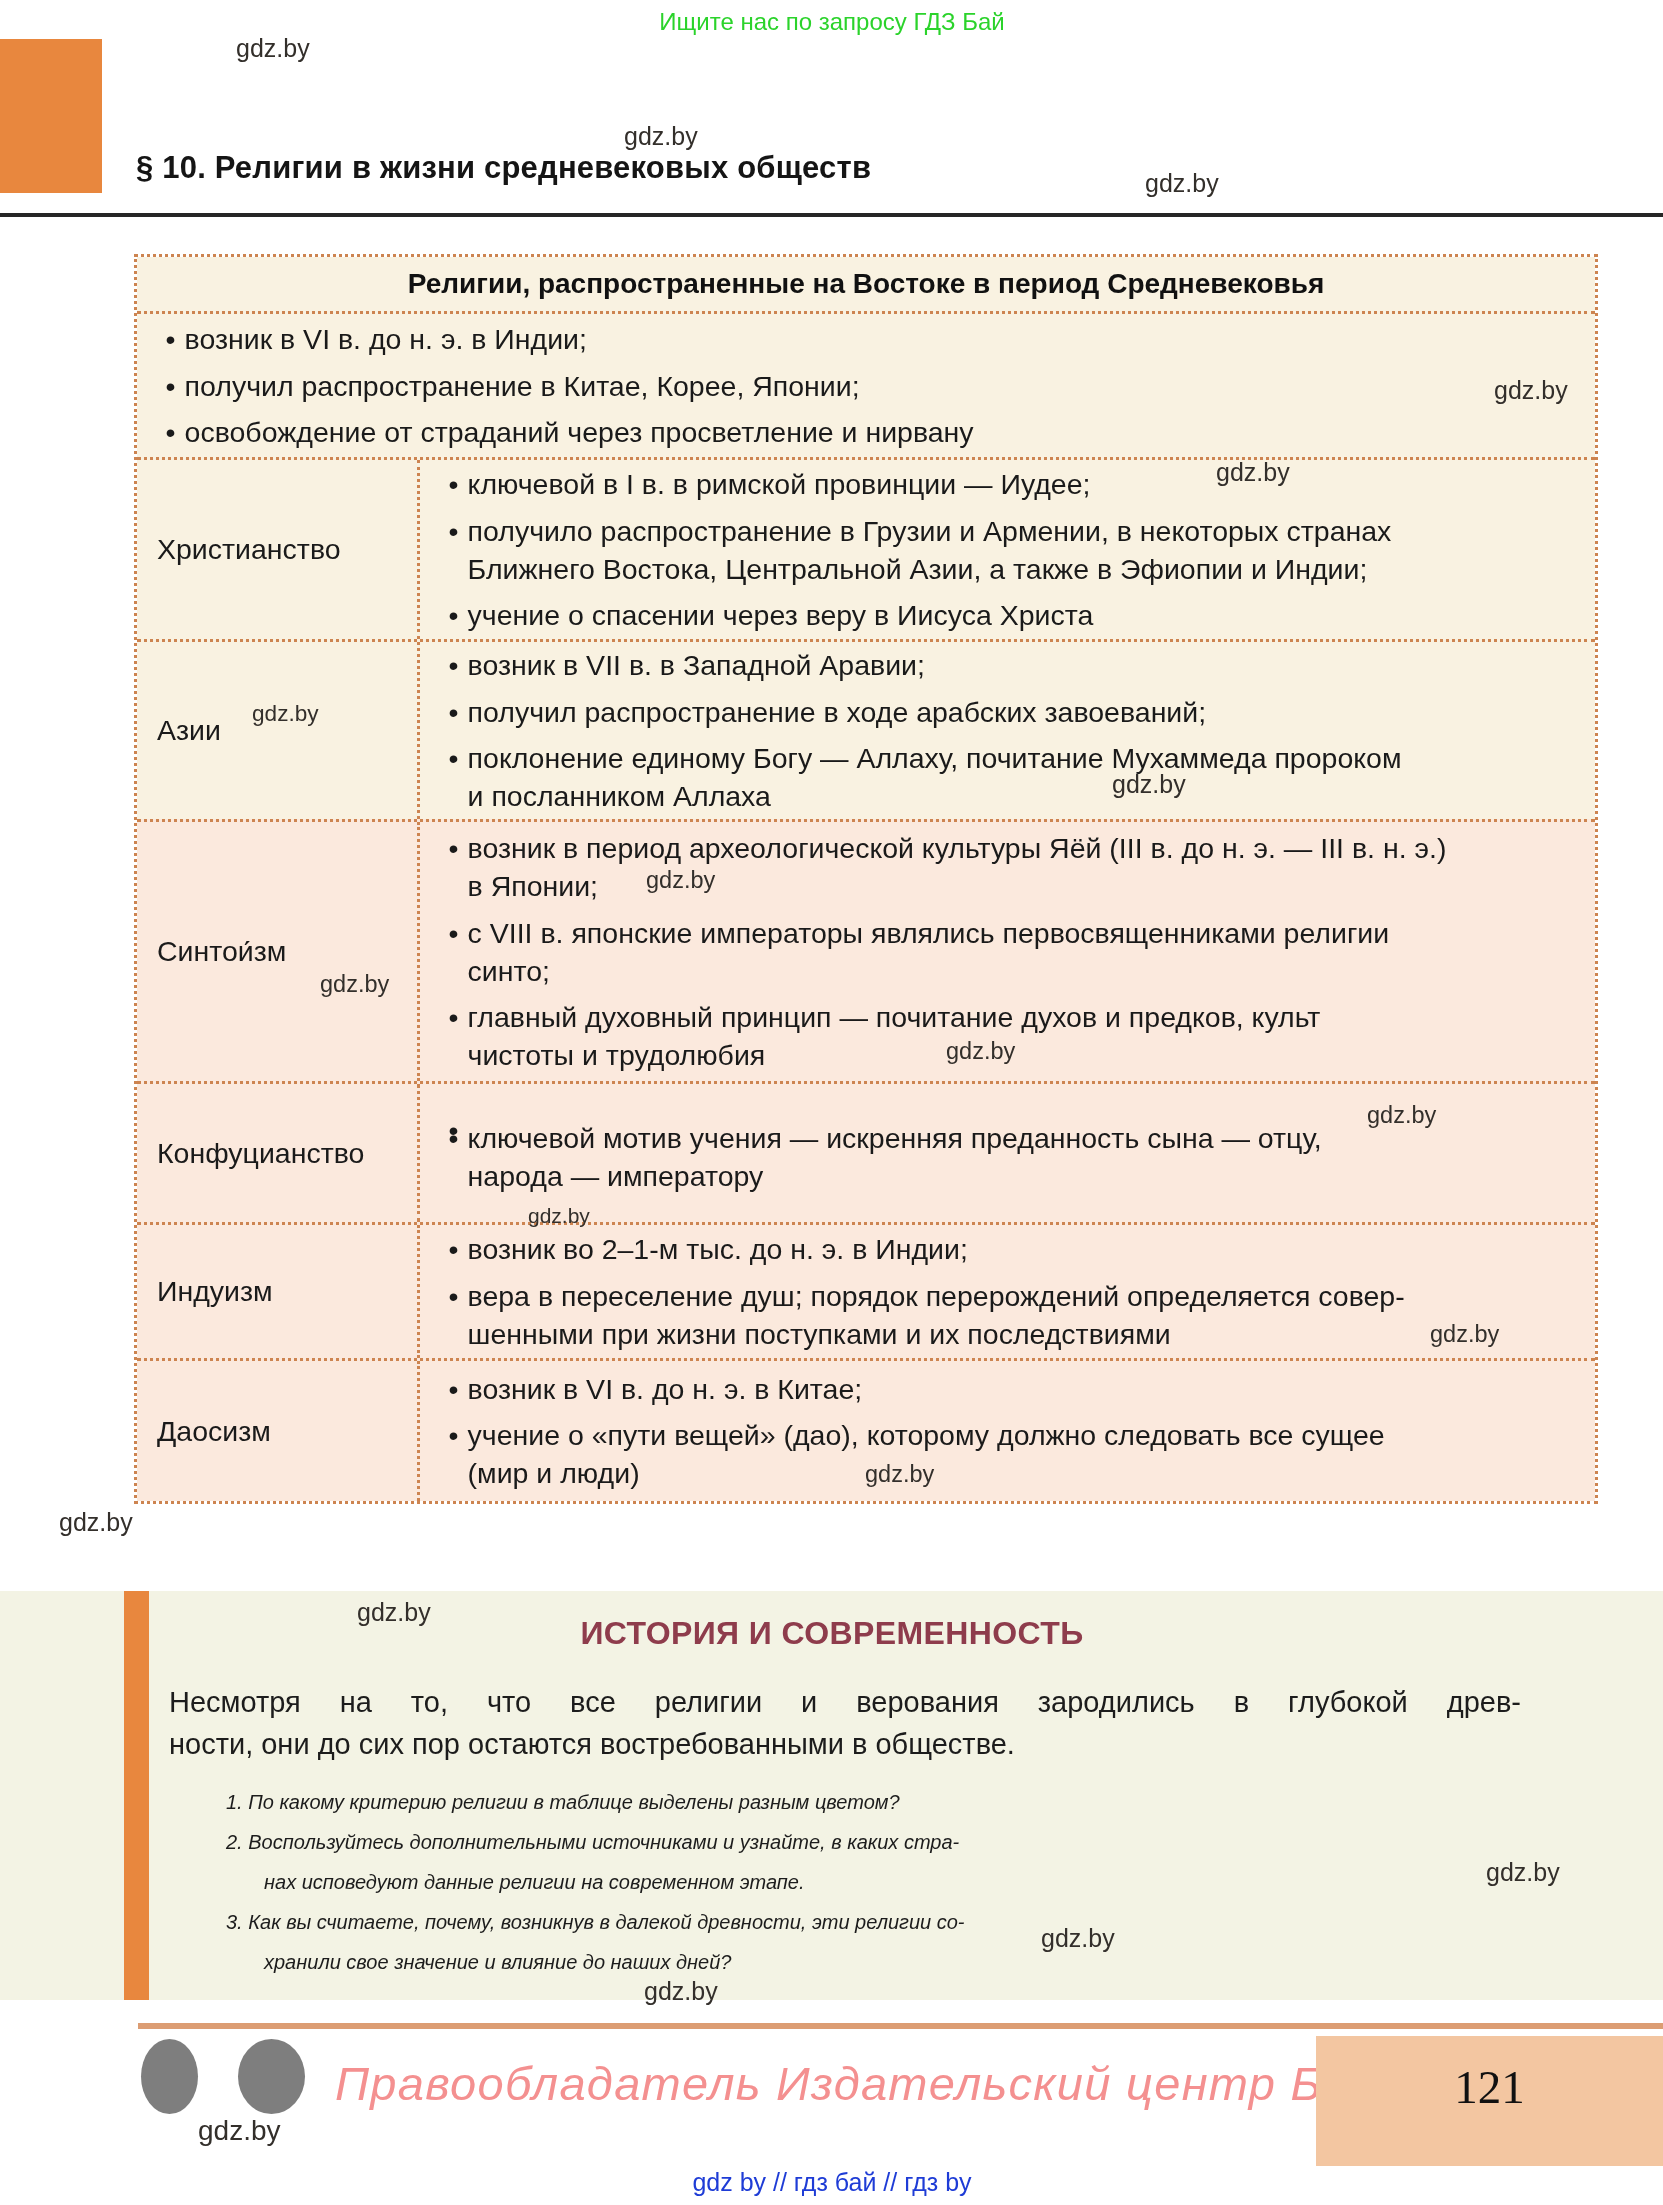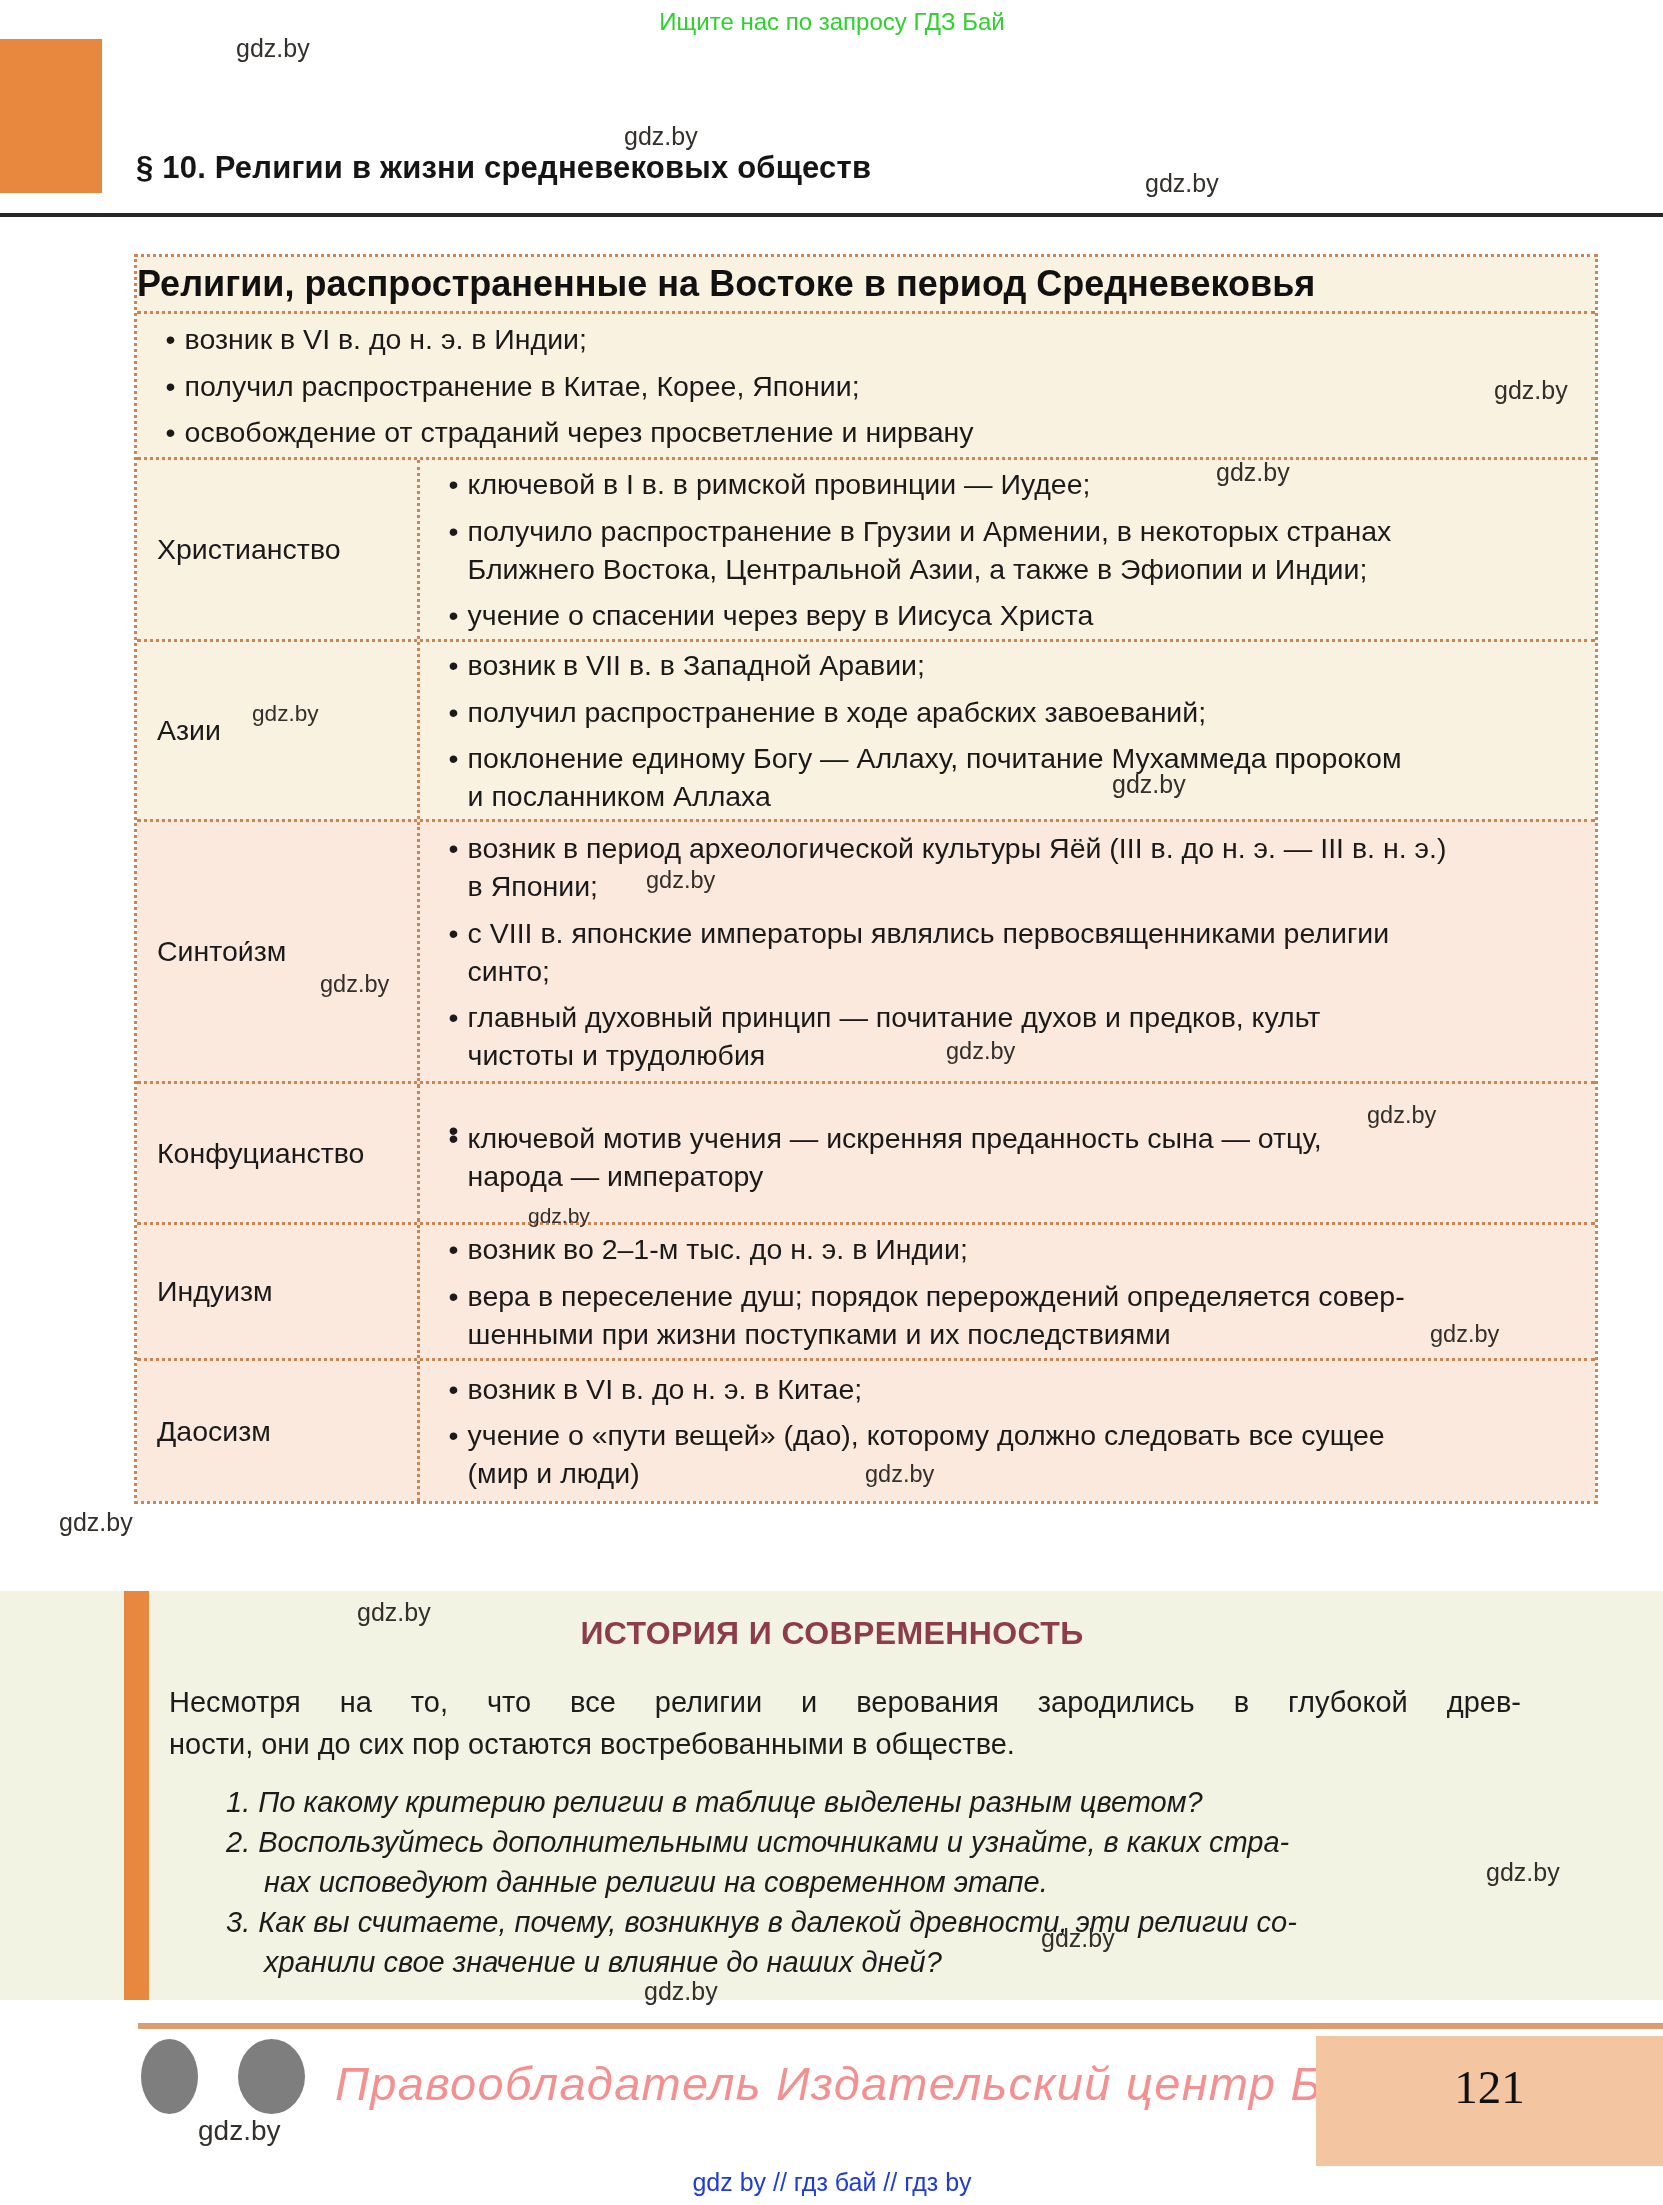--- a/index.html
+++ b/index.html
@@ -60,22 +60,22 @@
   
   .rtable {
     position: absolute; left: 134px; top: 254px; width: 1464px;
     box-sizing: border-box;
     border: 3.4px dotted #cd8450;
     z-index: 2;
   }
   .trow { display: flex; box-sizing: border-box; border-top: 3.4px dotted #cd8450; }
   .trow:first-child { border-top: none; }
   .trow-title {
-    height: 54px; align-items: center; 
-    font-size: 36px; font-weight: bold; color: #111111;
+    height: 54px; align-items: center; justify-content: center;
+    font-size: 28px; font-weight: bold; color: #111111;
   }
   .bg-cream { background: #f9f2e1; }
   .bg-pink  { background: #fbe9dd; }
   .cell-label {
     width: 283px; box-sizing: border-box; flex: none;
     border-right: 3.4px dotted #cd8450;
     display: flex; align-items: center;
     padding-left: 20px; font-size: 28.5px; color: #1a1a1a;
   }
   .cell-content {
@@ -102,21 +102,21 @@
     background: #e8873e;
   }
   .section-title {
     margin: 0; padding-top: 24px; text-align: center;
     font-size: 32px; font-weight: bold; color: #8e3c4c; letter-spacing: 0.4px;
   }
   .section-paragraph {
     margin: 28.5px 143px 0 169px; font-size: 29px; line-height: 42px; color: #1c1c1c;
   }
   .para-line1 { text-align: justify; text-align-last: justify; }
-  .questions { margin-top: 17px; font-style: italic; font-size: 29px; line-height: 40px; color: #1c1c1c; }
+  .questions { margin-top: 17px; font-style: italic; font-size: 20px; line-height: 40px; color: #1c1c1c; }
   .question {
     margin-left: 264px; margin-right: 126px; text-indent: -38px;
     white-space: pre-line;
   }
 
   
   .footer-rule {
     position: absolute; left: 138px; top: 2023px; width: 1525px; height: 5.9px;
     background: #dc9d73;
   }

